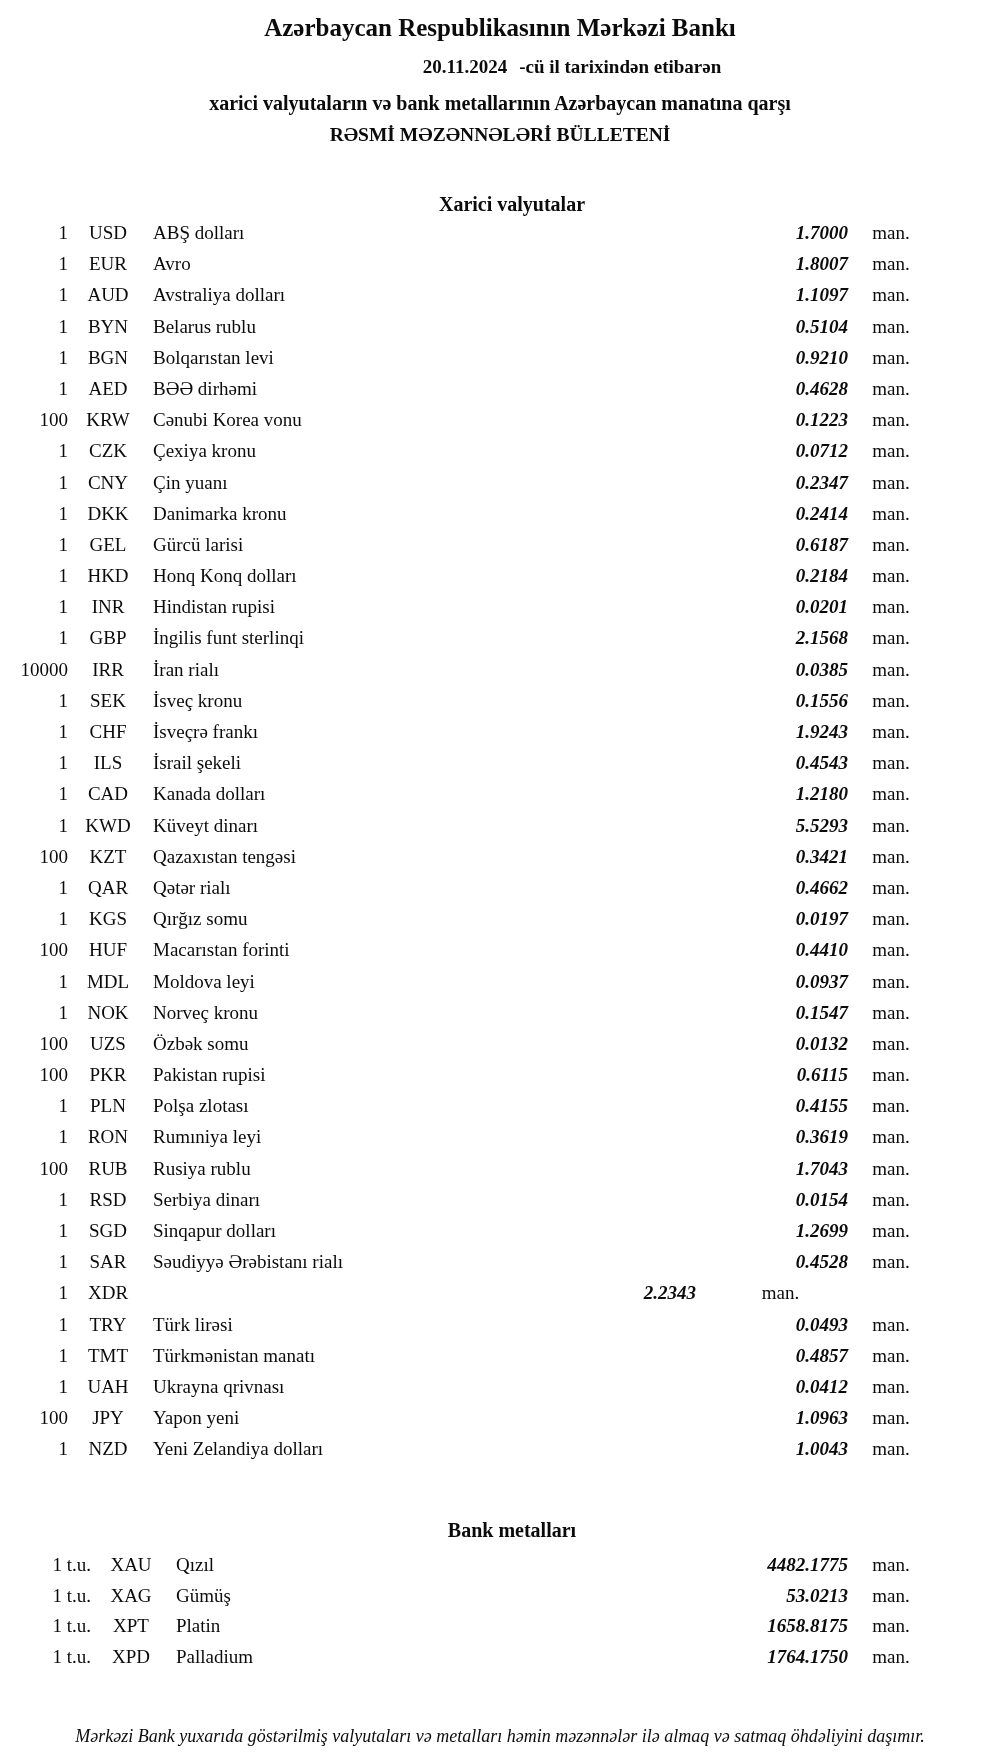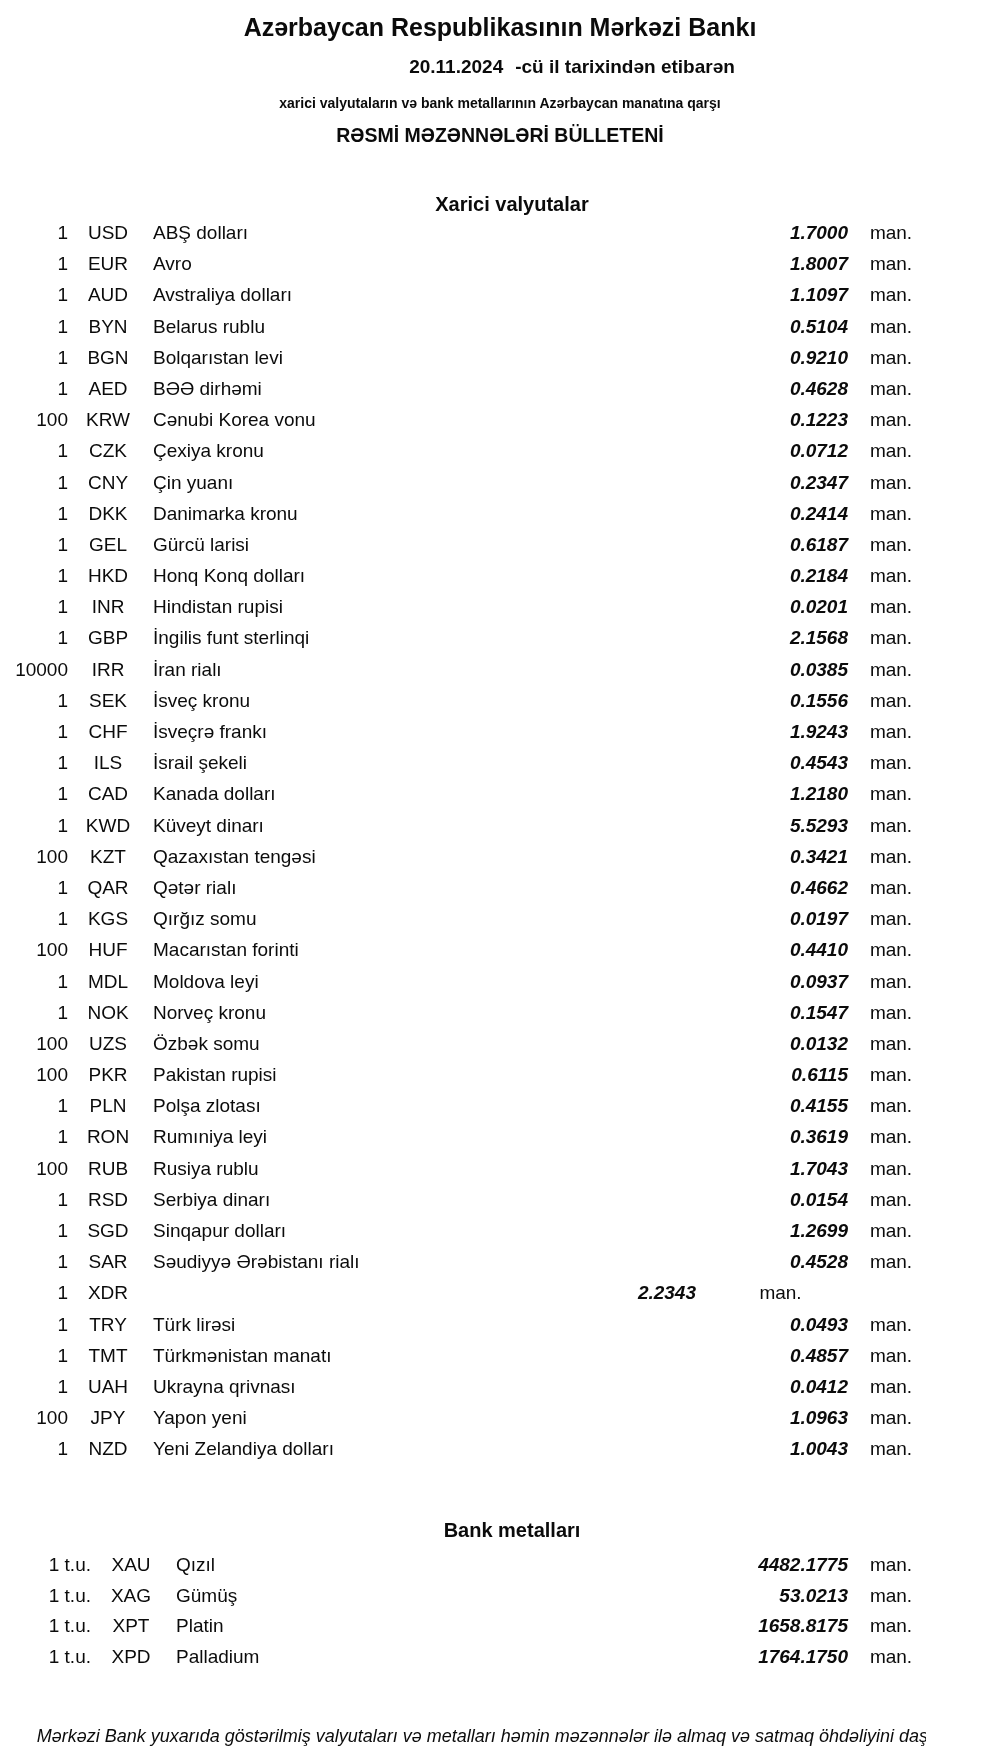--- a/index.html
+++ b/index.html
@@ -3,21 +3,21 @@
 <meta charset="utf-8">
 <style>
   * { margin: 0; padding: 0; box-sizing: border-box; }
   html, body { background: #ffffff; }
   .page {
     position: relative;
     width: 926px;
     height: 1753px;
     background: #ffffff;
     color: #0b0b0b;
-    font-family: Liberation Sans, sans-serif;
+    font-family: Liberation Serif, serif;
     overflow: hidden;
   }
   .center-line {
     position: absolute;
     left: 0;
     width: 1000px;
     text-align: center;
     white-space: nowrap;
   }
   .bank-name {
@@ -29,21 +29,21 @@
   .date-line {
     top: 55px;
     font-size: 19px;
     line-height: 24px;
     font-weight: bold;
     transform: translateX(72px);
   }
   .date-suffix { margin-left: 12px; }
   .subtitle {
     top: 91px;
-    font-size: 14px;
+    font-size: 20px;
     line-height: 24px;
     font-weight: bold;
   }
   .bulletin-title {
     top: 123px;
     font-size: 19.5px;
     line-height: 24px;
     font-weight: bold;
   }
   .section-title {

